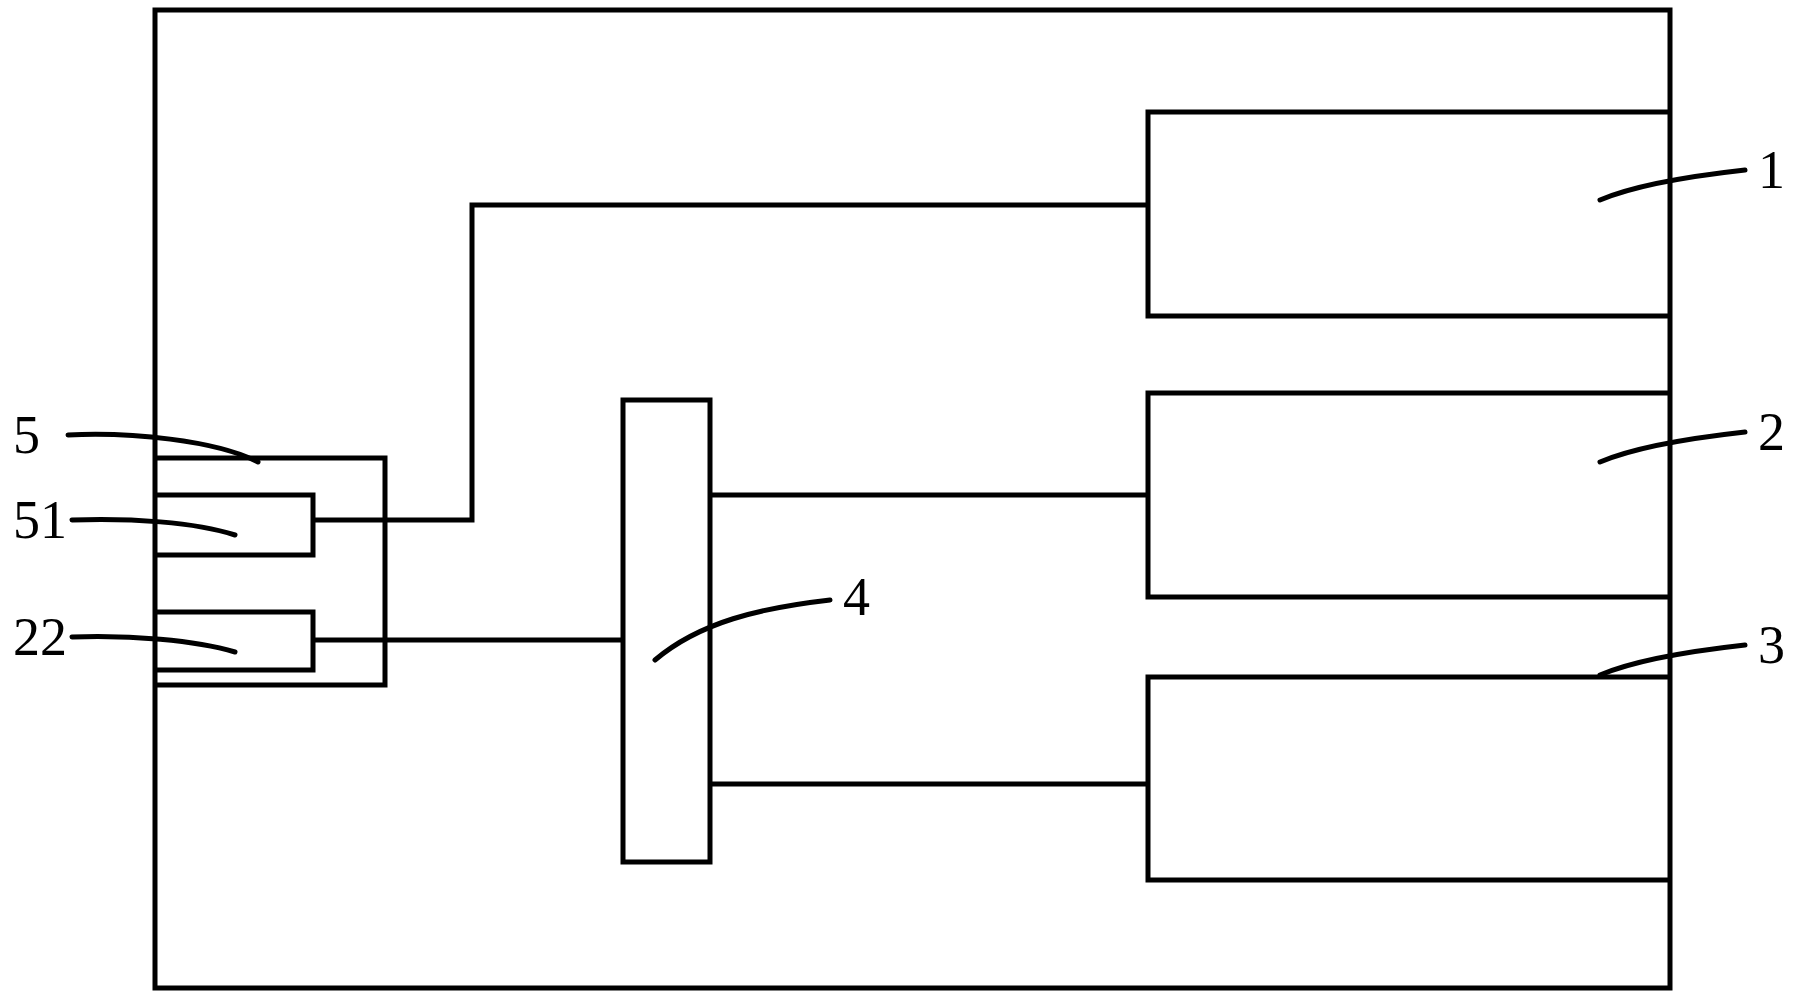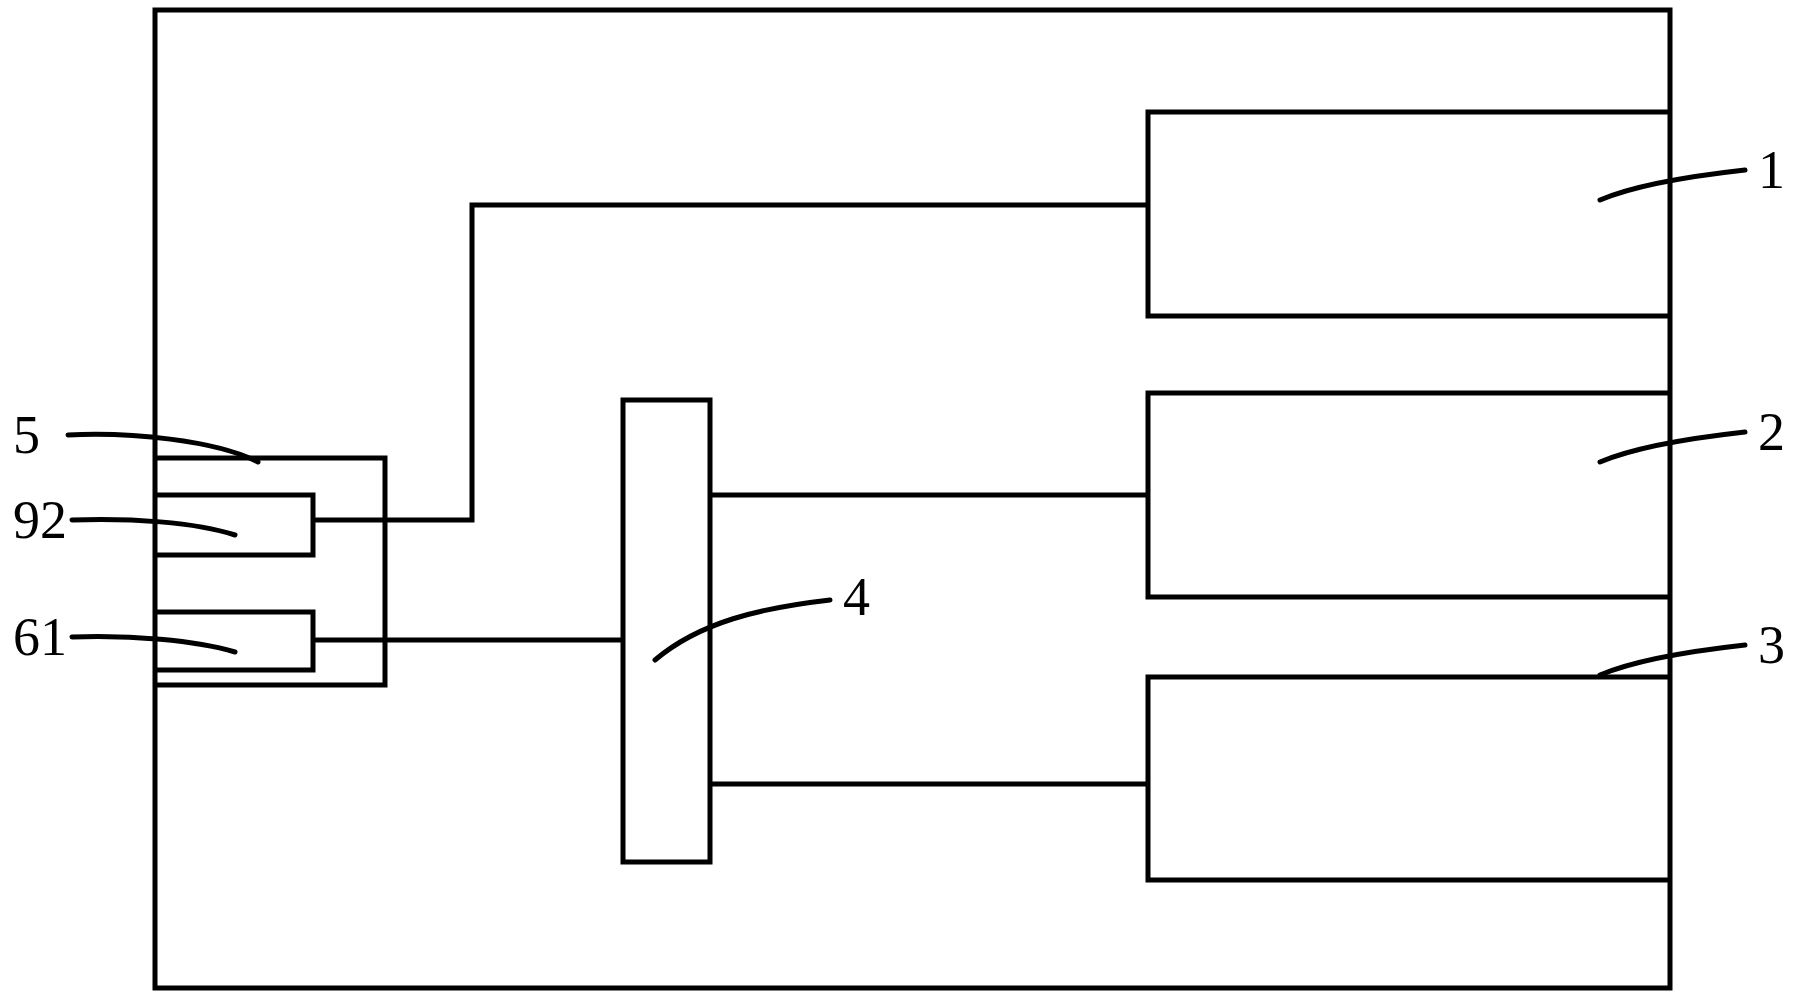--- a/index.html
+++ b/index.html
@@ -75,16 +75,16 @@
       <path id="leader-5" d="M 72 520 C 130 518, 195 522, 235 535" stroke-width="5"></path>
       <path id="leader-6" d="M 72 637 C 130 635, 195 640, 235 652" stroke-width="5"></path>
     </g>
   </svg>
 
   <span class="ref-label" id="lab-0" style="left: 1758px; top: 143px;">1</span>
   <span class="ref-label" id="lab-1" style="left: 1758px; top: 405px;">2</span>
   <span class="ref-label" id="lab-2" style="left: 1758px; top: 618px;">3</span>
   <span class="ref-label" id="lab-3" style="left: 843px; top: 570px;">4</span>
   <span class="ref-label" id="lab-4" style="left: 13px; top: 408px;">5</span>
-  <span class="ref-label" id="lab-5" style="left: 13px; top: 493px;">92</span>
-  <span class="ref-label" id="lab-6" style="left: 13px; top: 610px;">61</span>
+  <span class="ref-label" id="lab-5" style="left: 13px; top: 493px;">51</span>
+  <span class="ref-label" id="lab-6" style="left: 13px; top: 610px;">22</span>
 
 </div>
 
 </body></html>

